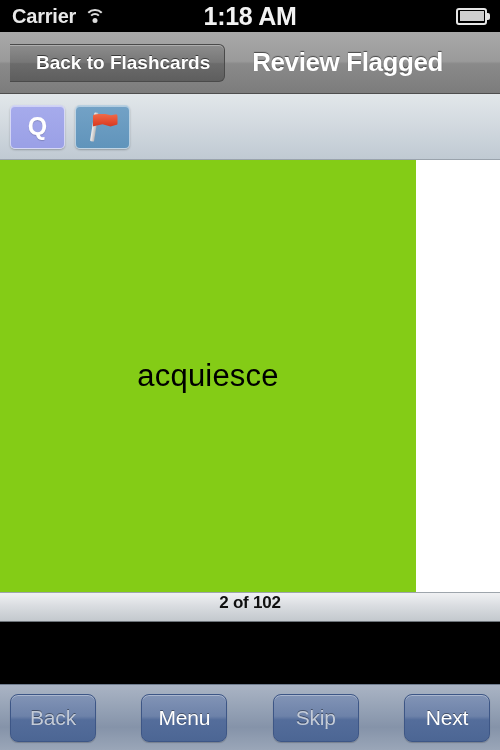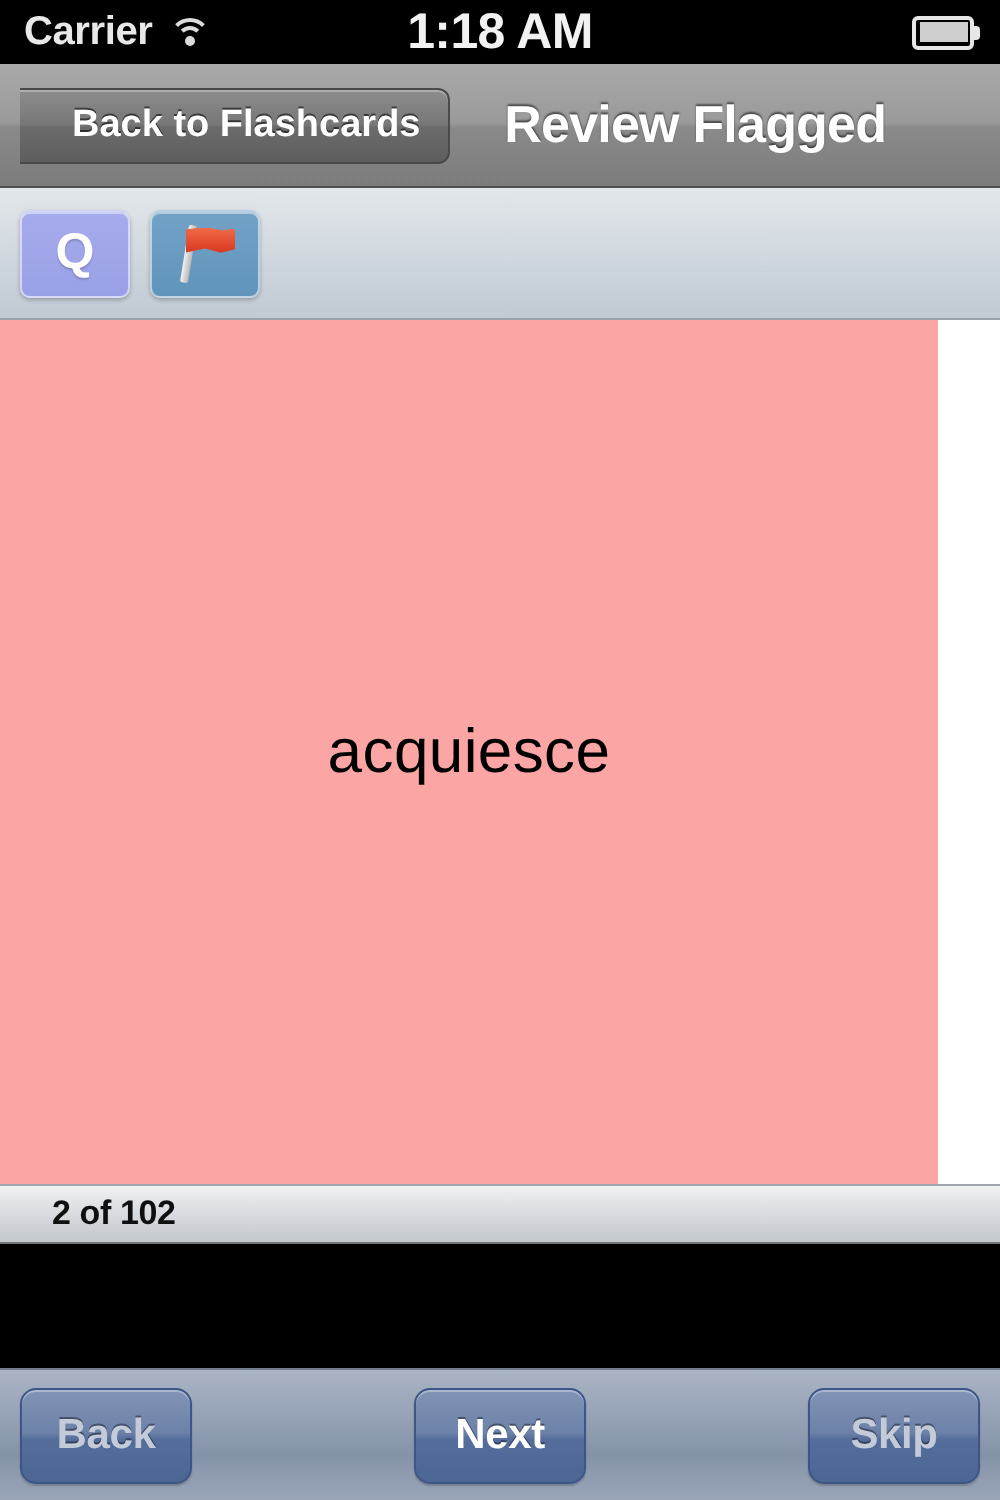--- a/index.html
+++ b/index.html
@@ -118,36 +118,37 @@
   }
   .flag-ico .cloth{
     position:absolute; left:7px; top:2px; width:25px; height:15px;
     background:linear-gradient(to bottom,#f06a48 0%,#e0452a 60%,#c9341d 100%);
     border-radius:2px 3px 6px 2px;
     clip-path:polygon(0 8%,42% 0,74% 12%,100% 4%,100% 74%,72% 86%,40% 72%,0 86%);
   }
 
   
   .card{
-    position:absolute; left:0; top:160px; width:469px; height:432px;
-    background:#fca5a5;
+    position:absolute; left:0; top:160px; width:416px; height:432px;
+    background:#84cc16;
     display:flex; align-items:center; justify-content:center;
   }
   .card-word{
     color:#000; font-size:31px; letter-spacing:0.2px;
   }
 
   
   .footerbar{
     position:absolute; left:0; top:592px; width:500px; height:30px;
     background:linear-gradient(to bottom,#f0f1f3 0%,#dadde1 45%,#c3c8cd 100%);
     border-top:1px solid #9ea5ac;
     border-bottom:1px solid #6e747a;
     display:flex; align-items:center; justify-content:space-between;
-    padding:0 26px;
+    padding:0 0;
+    flex-direction:column;
   }
   .footerbar span{
     color:#101010; font-size:17px; font-weight:bold; letter-spacing:-0.2px;
   }
 
   
   .adspace{
     position:absolute; left:0; top:622px; width:500px; height:62px;
     background:#000;
   }
@@ -162,21 +163,21 @@
   }
   .bb-btn{
     height:48px; min-width:86px; padding:0 16px;
     border-radius:8px;
     display:flex; align-items:center; justify-content:center;
     background:linear-gradient(to bottom,#8294b6 0%,#6d82a9 46%,#546d9b 54%,#4c6694 100%);
     border:1px solid #3d5686;
     box-shadow:inset 0 1px 0 rgba(255,255,255,.33), 0 1px 1px rgba(0,0,0,.2);
   }
   .bb-btn span{
-    font-size:21px; font-weight:bold; letter-spacing:-0.2px;
+    font-size:21px; font-weight:normal; letter-spacing:-0.2px;
     text-shadow:0 -1px 0 rgba(0,0,0,.40);
   }
   .bb-btn.enabled span{ color:#ffffff; }
   .bb-btn.disabled span{ color:#c3cbd8; }
 </style>
 </head>
 <body>
 
 <div id="screen">
 
@@ -226,20 +227,23 @@
     <span>2 of 102</span>
   </div>
 
   <div class="adspace"></div>
 
   <div class="bottombar">
     <div class="bb-btn disabled">
       <span>Back</span>
     </div>
     <div class="bb-btn enabled">
-      <span>Next</span>
+      <span>Menu</span>
     </div>
     <div class="bb-btn disabled">
       <span>Skip</span>
     </div>
+    <div class="bb-btn enabled">
+      <span>Next</span>
+    </div>
   </div>
 
 </div>
 
 </body></html>

